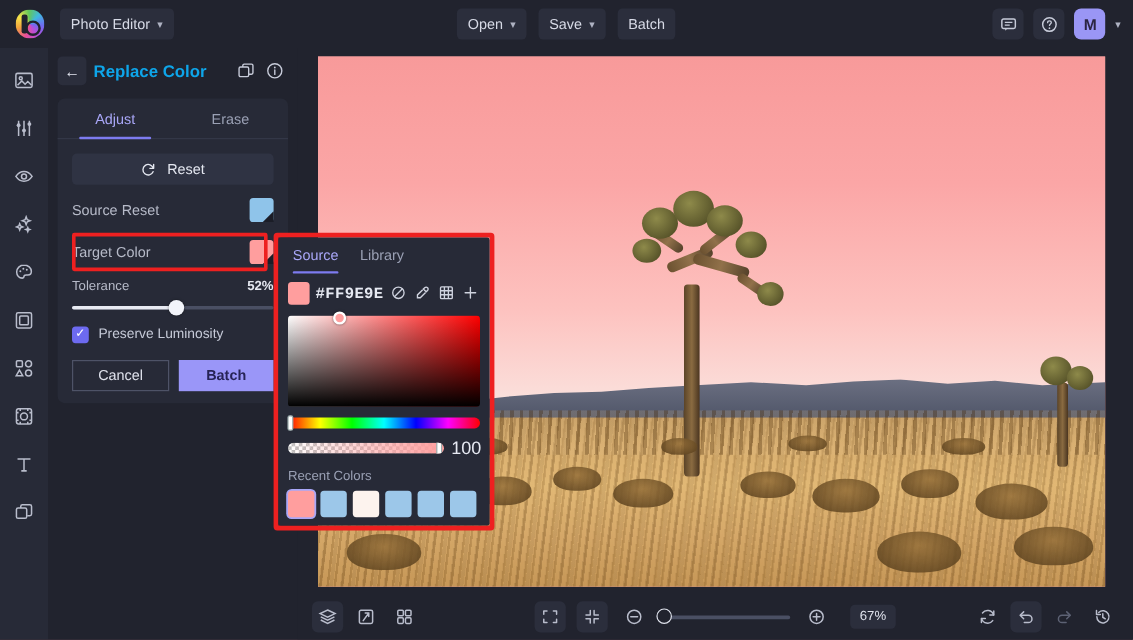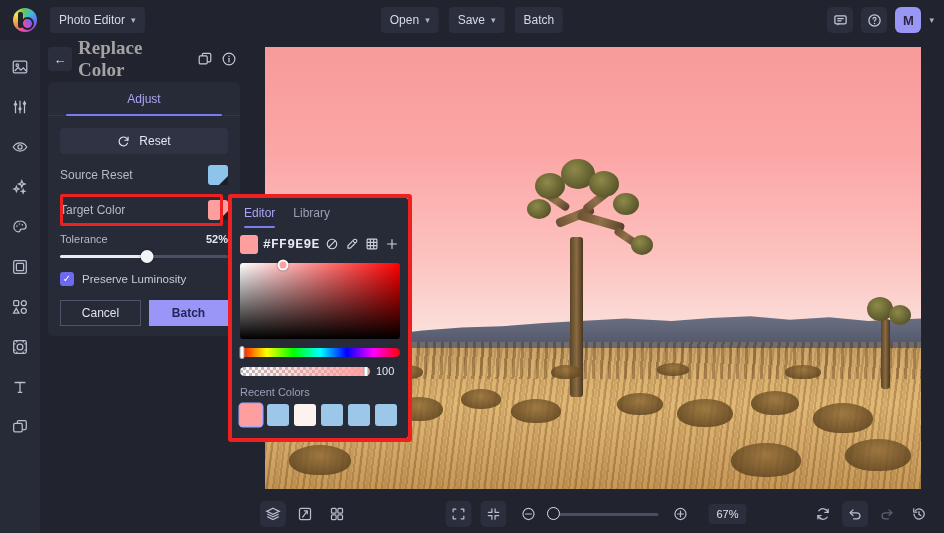--- a/index.html
+++ b/index.html
@@ -78,21 +78,21 @@
     background: #21232e;
   }
   .panel-head {
     height: 38px; display: flex; align-items: center; padding: 0 10px 0 8px; gap: 6px;
   }
   .back-btn {
     width: 24px; height: 24px; border-radius: 4px; background: #2b2e3c;
     display: flex; align-items: center; justify-content: center; cursor: pointer;
     color: #e2e5ef; font-size: 13px; flex: 0 0 auto;
   }
-  .panel-title { color: #a3a3a3; font-size: 19px; font-weight: bold; flex: 1; font-family: Liberation Serif, serif; }
+  .panel-title { color: #0ea5e9; font-size: 14px; font-weight: bold; flex: 1; }
   .head-icon { width: 18px; height: 18px; cursor: pointer; display:flex; align-items:center; justify-content:center; }
   .head-icon svg { stroke: #c7cbd9; fill: none; stroke-width: 1.3; }
 
   .panel-card {
     margin: 4px 8px 0 8px; background: #272a37;
     border-radius: 6px; padding: 0 0 10px 0;
   }
   .tabs { display: flex; height: 34px; border-bottom: 1px solid #333747; }
   .tab {
     flex: 1; display: flex; align-items: center; justify-content: center;
@@ -209,21 +209,21 @@
       linear-gradient(to right, rgba(255,158,158,0), rgba(255,158,158,1)),
       linear-gradient(45deg,#bbb 25%,transparent 25%,transparent 75%,#bbb 75%),
       linear-gradient(45deg,#bbb 25%,#fff 25%,#fff 75%,#bbb 75%);
     background-size: 100% 100%, 6px 6px, 6px 6px;
     background-position: 0 0, 0 0, 3px 3px;
   }
   .bar-knob {
     position: absolute; top: -2px; width: 5px; height: 13px; border-radius: 2px;
     background: #fff; border: 1px solid #9aa; transform: translateX(-50%); cursor: pointer;
   }
-  .alpha-val { color: #e6e9f2; font-size: 11px; width: 24px; }
+  .alpha-val { color: #e6e9f2; font-size: 15px; width: 24px; }
   .recent-title { color: #9aa0b4; font-size: 11px; margin-top: 9px; }
   .recent-row { display: flex; gap: 5px; margin-top: 6px; }
   .recent-sw { width: 22px; height: 22px; border-radius: 3px; cursor: pointer; }
   .recent-sw.sel { box-shadow: 0 0 0 1.5px #a9a7f8; }
 
   
   .canvas-area {
     position: absolute; left: 248px; top: 40px; width: 696px; height: 493px;
     background: #21232e;
   }
@@ -438,20 +438,23 @@
             <path d="M9 8.2v4.2" stroke-linecap="round"></path>
             <circle cx="9" cy="5.9" r=".85" fill="#c7cbd9" stroke="none"></circle>
           </svg>
       </div>
     </div>
 
     <div class="panel-card">
       <div class="tabs">
         <div class="tab active">
           <span>Adjust</span>
+        </div>
+        <div class="tab">
+          <span>Erase</span>
         </div>
       </div>
 
       <div class="reset-btn">
         <svg width="13" height="13" viewBox="0 0 16 16">
             <path d="M13.2 6.4A5.4 5.4 0 1 0 13 10" stroke-linecap="round"></path>
             <path d="M13.6 2.6v3.9h-3.9" stroke-linecap="round" stroke-linejoin="round"></path>
           </svg>
         <span>Reset</span>
       </div>
@@ -535,21 +538,21 @@
       <div class="bush" style="left:124px; top:318px; width:34px; height:14px;"></div>
       <div class="bush" style="left:392px; top:316px; width:32px; height:13px;"></div>
       <div class="bush" style="left:520px; top:318px; width:36px; height:14px;"></div>
     </div>
   </div>
 
   <div class="picker-wrap" style="border-color: rgb(238, 32, 32);">
     <div class="picker">
       <div class="pk-tabs">
         <div class="pk-tab active">
-          <span>Editor</span>
+          <span>Source</span>
         </div>
         <div class="pk-tab">
           <span>Library</span>
         </div>
       </div>
 
       <div class="pk-hexrow">
         <span class="pk-sw" id="pk-swatch" style="background: rgb(255, 158, 158);"></span>
         <span class="pk-hex">#FF9E9E</span>
         <span class="pk-ic">

